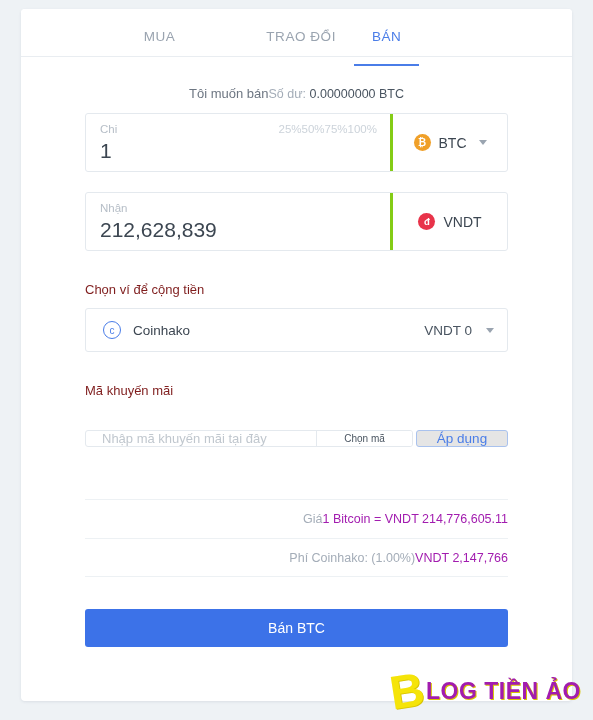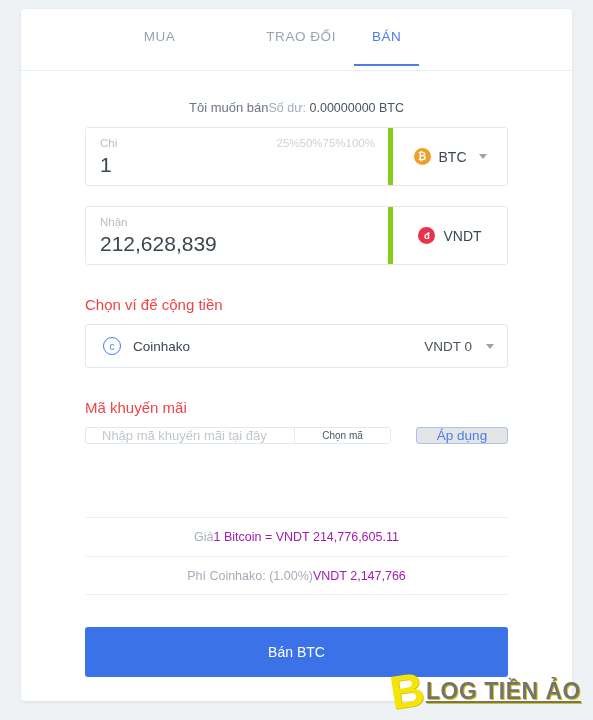--- a/index.html
+++ b/index.html
@@ -26,21 +26,21 @@
     border-radius: 4px;
     box-shadow: 0 1px 3px rgba(40,60,90,0.10);
     overflow: hidden;
   }
 
   
   .tabs {
     display: flex;
     justify-content: center;
     align-items: flex-start;
-    height: 62px;
+    height: 48px;
     border-bottom: 1px solid #e9edf1;
     background: #fff;
   }
   .tab {
     position: relative;
     padding: 20px 18px 21px 18px;
     font-size: 13.5px;
     letter-spacing: 0.55px;
     color: #9aa4b0;
     cursor: pointer;
@@ -80,21 +80,21 @@
   .amount-box {
     display: flex;
     border: 1px solid #e4e9ee;
     border-radius: 3px;
     height: 59px;
     background: #fff;
   }
   .amount-main {
     position: relative;
     flex: 1;
-    border-right: 5px solid #84cc16;
+    border-right: 3px solid #84cc16;
     padding: 8px 14px 0 14px;
   }
   .amount-cap {
     font-size: 11.5px;
     color: #b6bec7;
     line-height: 15px;
   }
   .amount-val {
     font-size: 21px;
     color: #3c4651;
@@ -149,22 +149,22 @@
     border-right: 4px solid transparent;
     border-top: 5px solid #9aa4b0;
     margin-left: 4px;
     flex: none;
   }
 
   .gap-2 { height: 20px; }
 
   
   .sec-title {
-    font-size: 15px;
-    color: #ef4444;
+    font-size: 13px;
+    color: #7f1d1d;
     margin: 31px 0 11px 0;
   }
   .wallet {
     display: flex;
     align-items: center;
     height: 44px;
     border: 1px solid #e4e9ee;
     border-radius: 3px;
     padding: 0 13px 0 17px;
     cursor: pointer;
@@ -180,22 +180,22 @@
     font-size: 10px;
     margin-right: 12px;
     flex: none;
   }
   .wal-name { font-size: 13.5px; color: #3c4651; flex: 1; }
   .wal-bal  { font-size: 13.5px; color: #4a5561; margin-right: 10px; }
 
   
   .promo {
     display: flex;
-    align-items: flex-start;
-    gap: 25px;
+    align-items: center;
+    gap: 3px;
     height: 58px;
   }
   .promo-field {
     flex: 1;
     display: flex;
     border: 1px solid #e4e9ee;
     border-radius: 3px;
     overflow: hidden;
   }
   .promo-input {
@@ -227,35 +227,35 @@
     color: #4a7de8;
     font-size: 13.5px;
     cursor: pointer;
     font-family: "Liberation Sans", sans-serif;
   }
 
   
   .summary { margin-top: 32px; }
   .sum-row {
     display: flex;
-    justify-content: center;
+    justify-content: flex-end;
     align-items: center;
     height: 39px;
     border-top: 1px solid #edf1f4;
     font-size: 12.5px;
   }
   .sum-row:last-child { border-bottom: 1px solid #edf1f4; }
   .sum-k { color: #a4adb8; }
   .sum-v { color: #a21caf; }
 
   
   .cta {
     display: block;
     width: 100%;
-    height: 50px;
+    height: 38px;
     margin-top: 32px;
     background: #3c72e8;
     color: #fff;
     font-size: 14px;
     border: none;
     border-radius: 3px;
     cursor: pointer;
     font-family: "Liberation Sans", sans-serif;
   }
 
@@ -274,25 +274,24 @@
     font-weight: bold;
     color: #f5e409;
     line-height: 42px;
     transform: rotate(-9deg);
     text-shadow: 1px 1px 0 #d8c400;
     font-family: "Liberation Sans", sans-serif;
   }
   .wm-txt {
     font-size: 23px;
     font-weight: bold;
-    color: #737373;
+    color: #a21caf;
     letter-spacing: 0.5px;
     text-shadow: 1px 1px 0 #d8c400;
     font-family: "Liberation Sans", sans-serif;
-    text-decoration: underline;
   }
 </style>
 </head>
 <body>
 
 <div class="card">
 
   <div class="tabs">
     <button class="tab tab-1">MUA</button>
     <button class="tab tab-3">TRAO ĐỔI</button>

